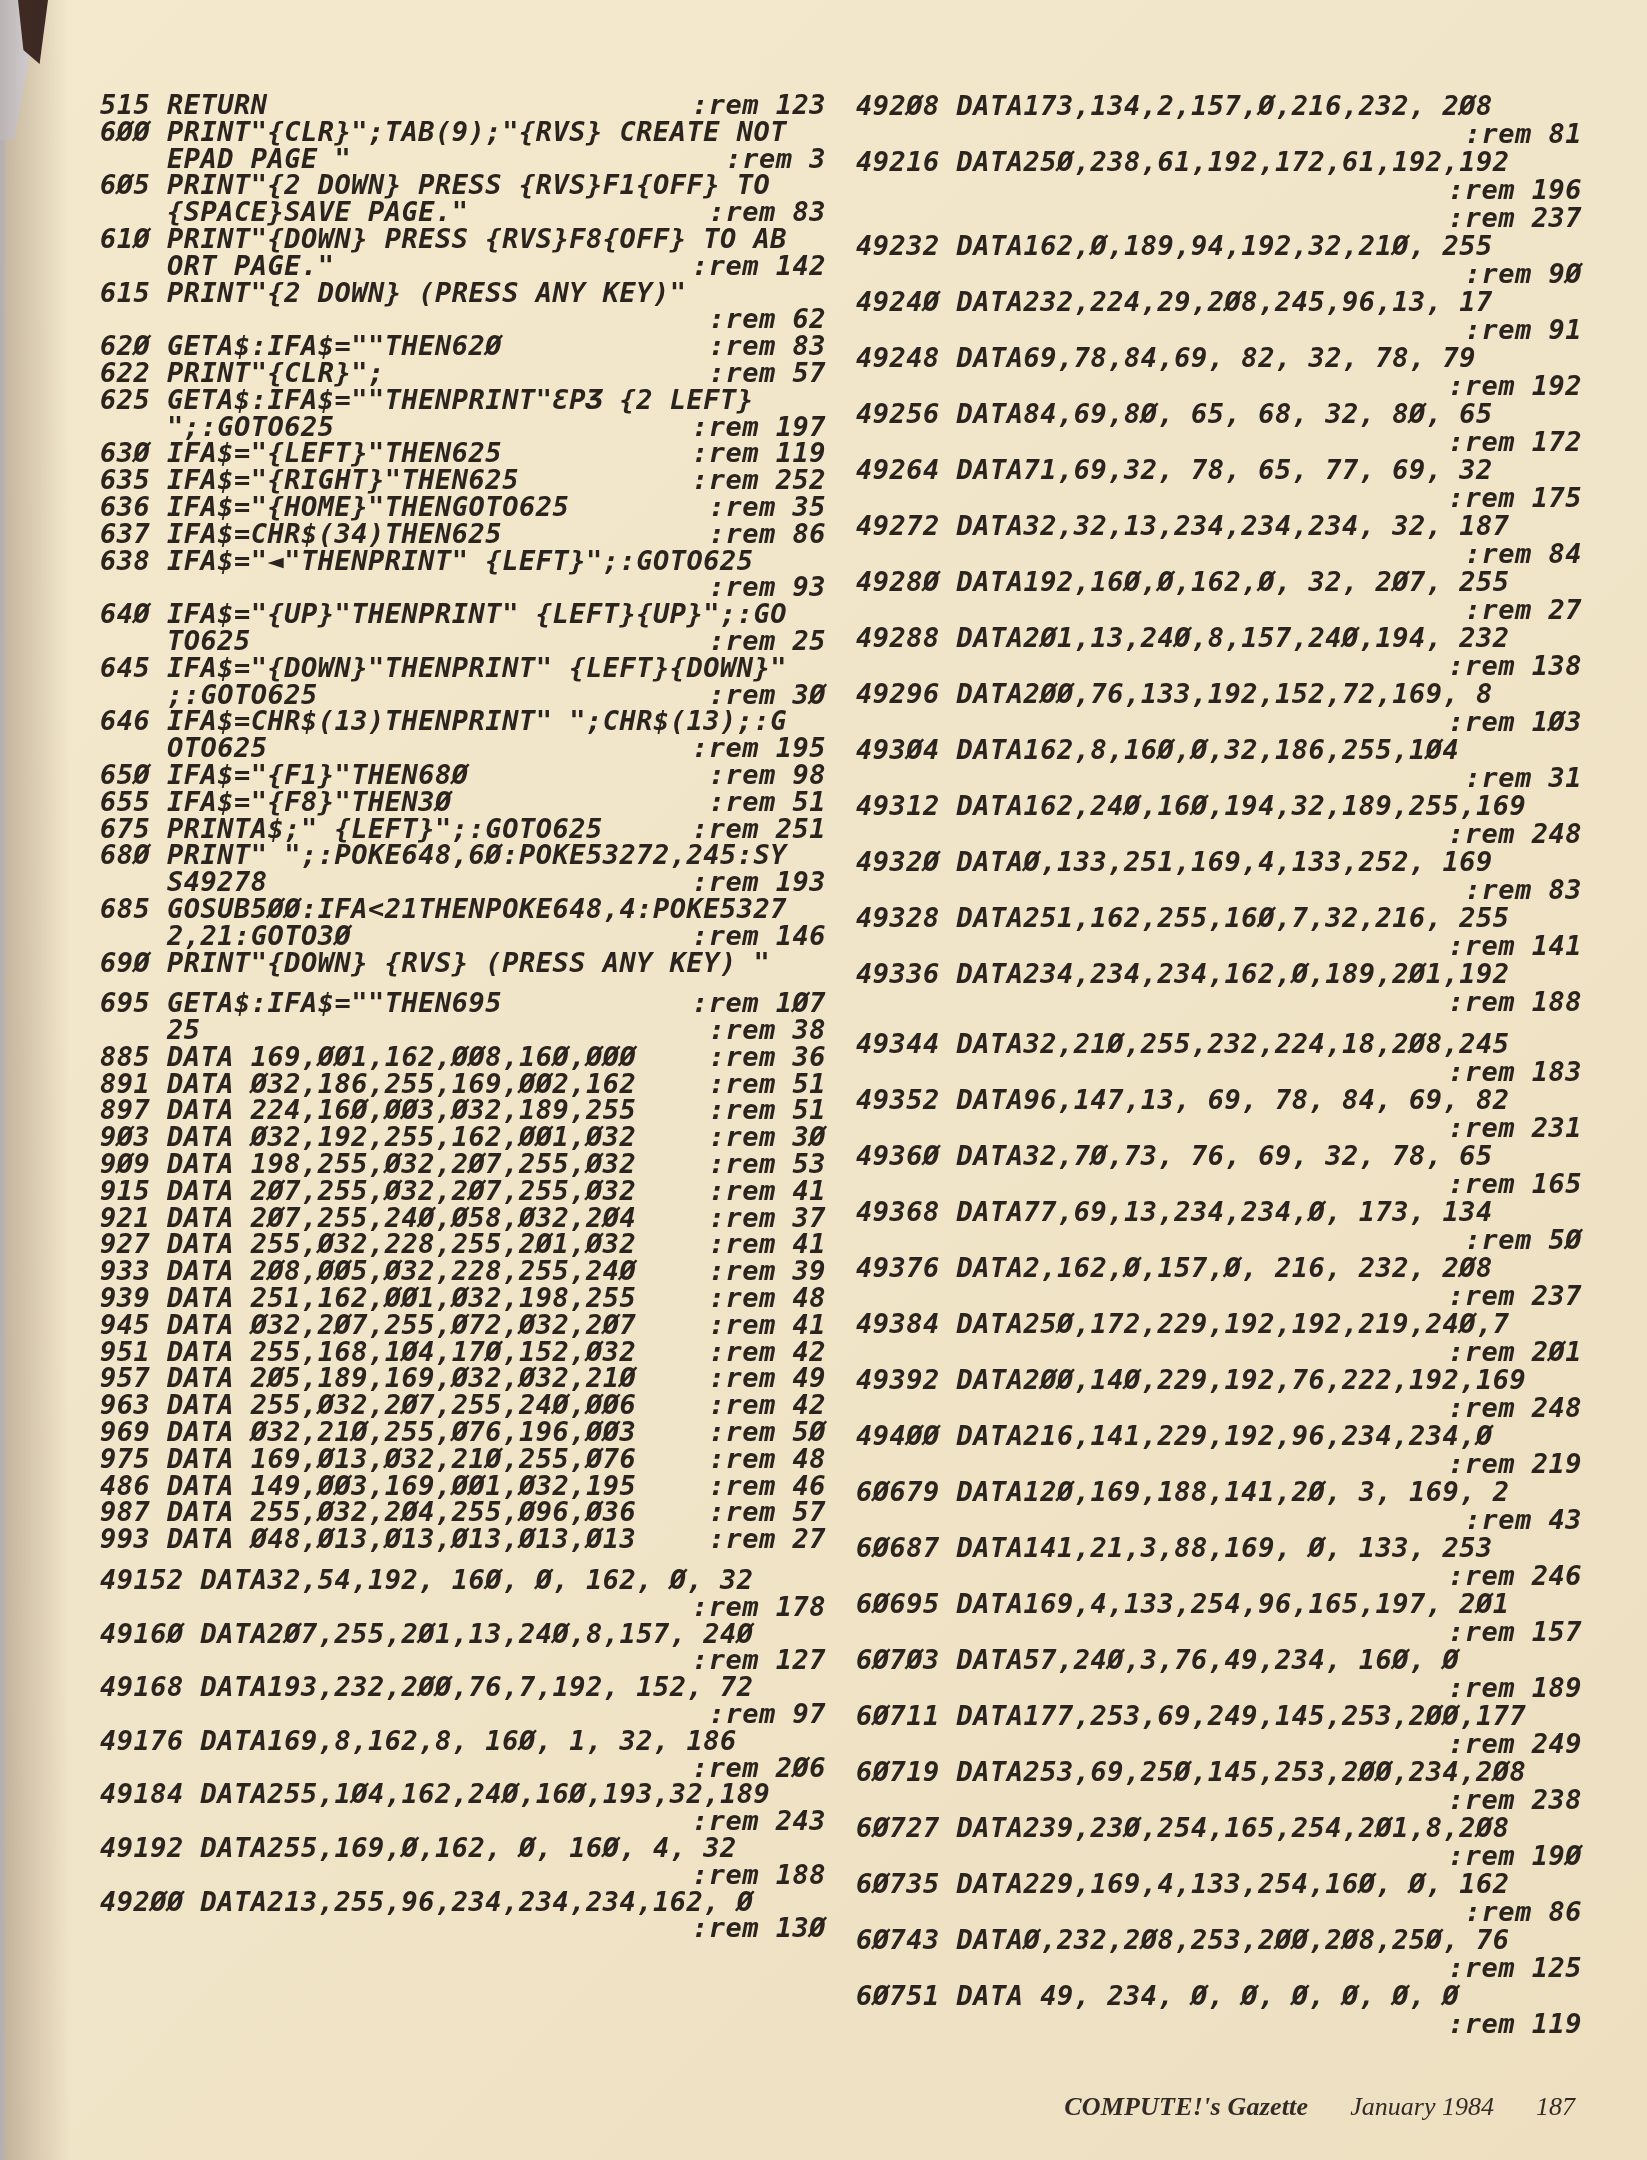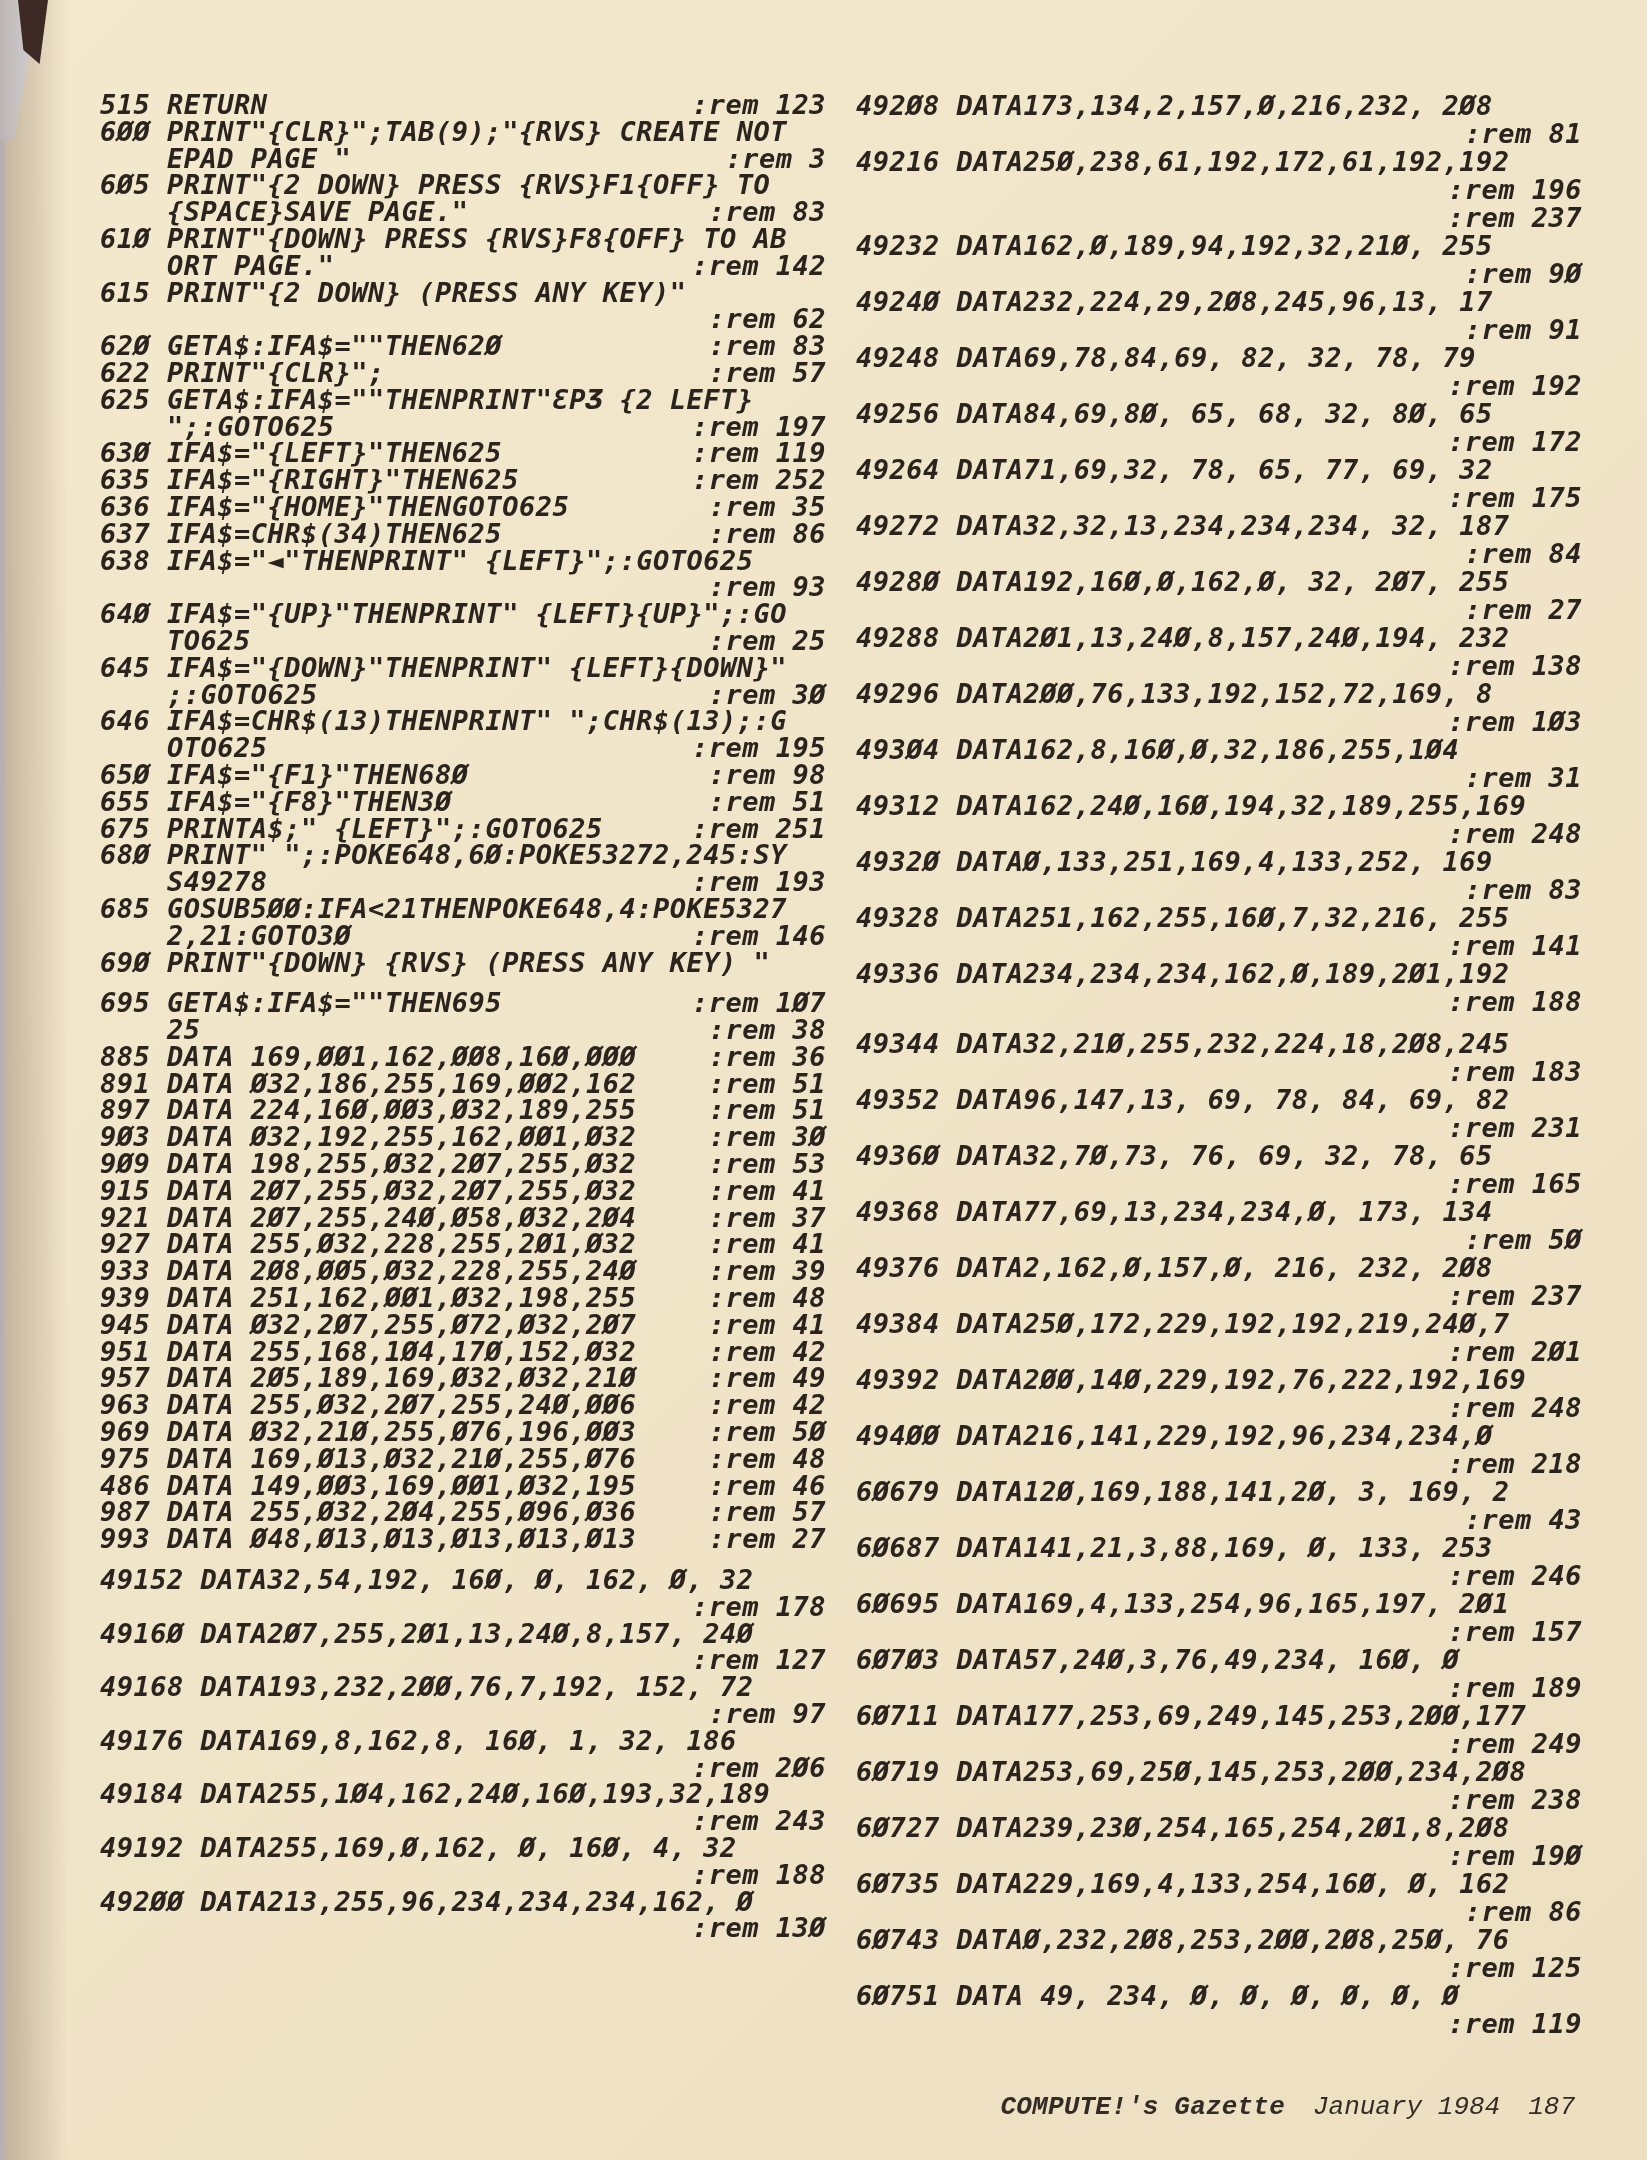--- a/index.html
+++ b/index.html
@@ -42,23 +42,23 @@
     font-size:27px;font-weight:700;
     letter-spacing:0.5px;
   }
   .col-left .row{line-height:26.8px;min-height:26.8px;}
   .col-right .row{line-height:28.0px;min-height:28.0px;}
   .row.gap{min-height:14px;height:14px;line-height:14px;}
   .code{white-space:pre;}
   .rem{white-space:pre;}
   .footer{
     position:absolute;top:2092px;right:72px;
-    font-family:Liberation Mono, monospace;
+    font-family:Liberation Serif, serif;
     font-style:italic;font-size:26px;color:#332c26;
-    display:flex;align-items:baseline;gap:28px;
+    display:flex;align-items:baseline;gap:42px;
   }
   .footer .mag{font-weight:bold;letter-spacing:0.2px;}
 </style>
 </head>
 <body>
 
 <div class="paper"></div>
 <div class="corner-light"></div>
 <div class="corner-dark"></div>
 <div class="edge-shadow"></div>
@@ -529,21 +529,21 @@
       <div class="row">
         <span class="code"></span>
         <span class="rem">:rem 248</span>
       </div>
       <div class="row">
         <span class="code">494ØØ DATA216,141,229,192,96,234,234,Ø</span>
         <span class="rem"></span>
       </div>
       <div class="row">
         <span class="code"></span>
-        <span class="rem">:rem 218</span>
+        <span class="rem">:rem 219</span>
       </div>
       <div class="row">
         <span class="code">6Ø679 DATA12Ø,169,188,141,2Ø, 3, 169, 2</span>
         <span class="rem"></span>
       </div>
       <div class="row">
         <span class="code"></span>
         <span class="rem">:rem 43</span>
       </div>
       <div class="row">

